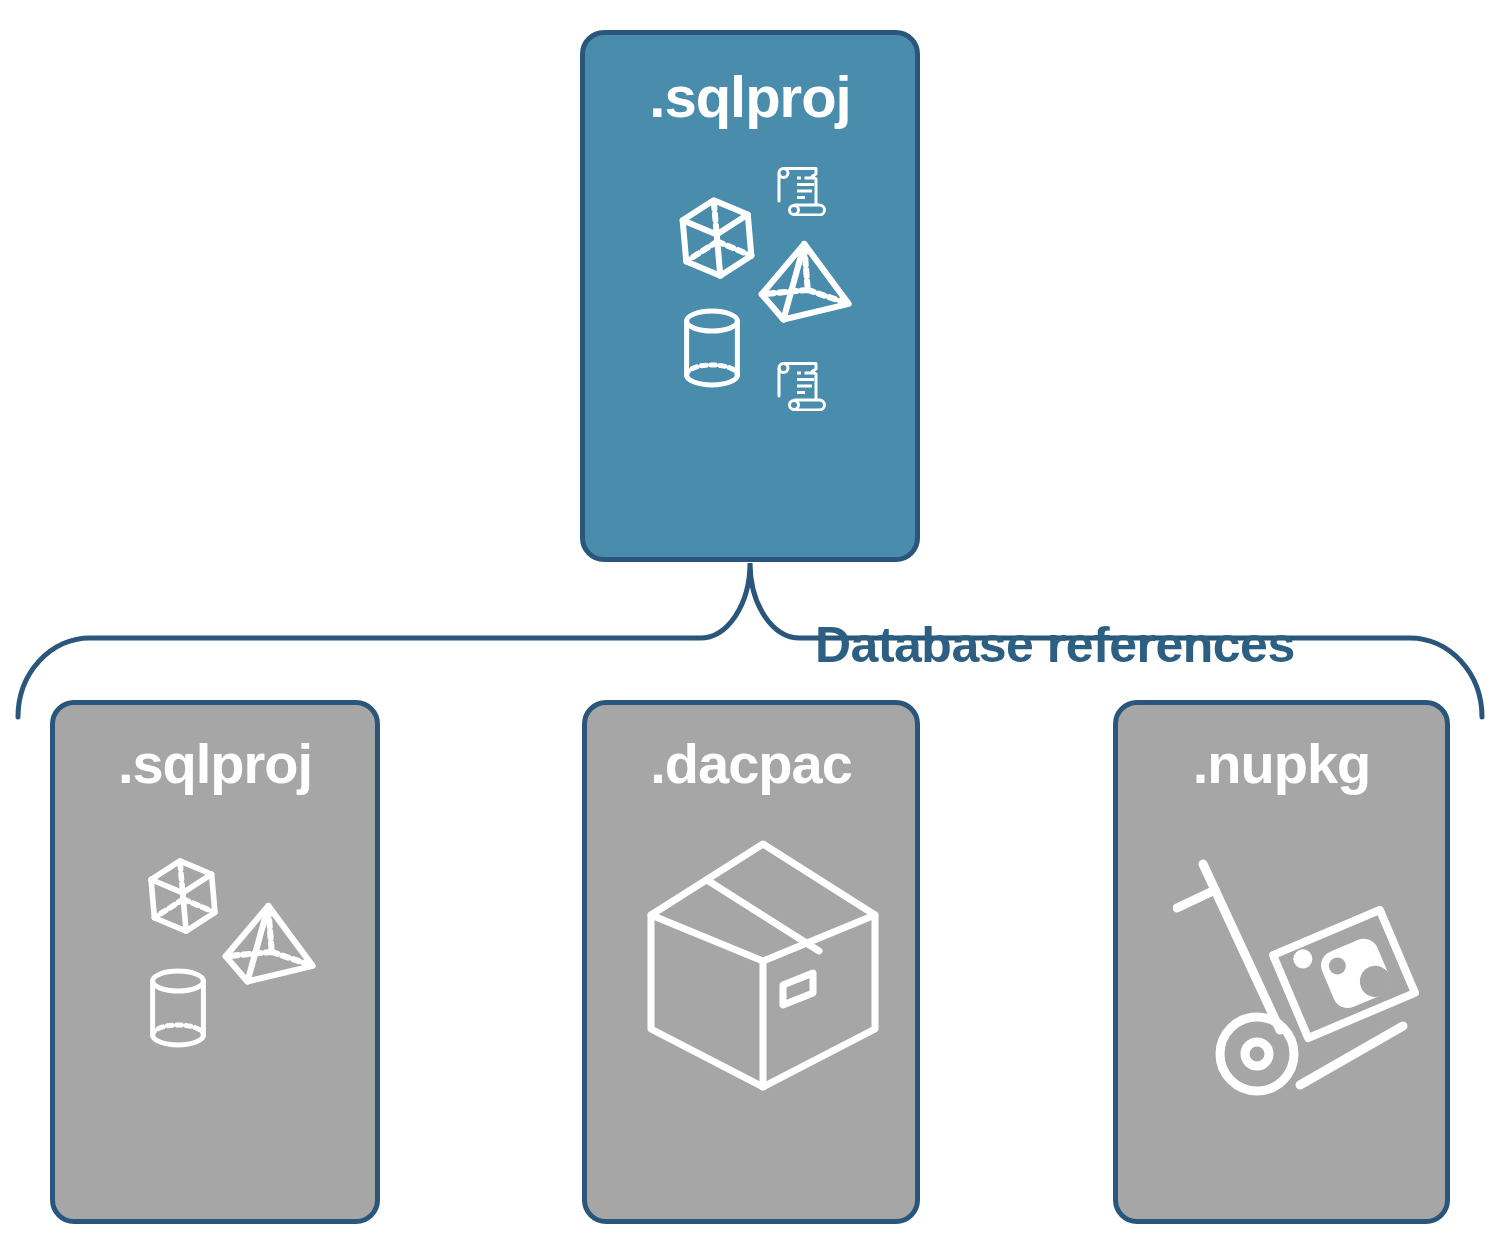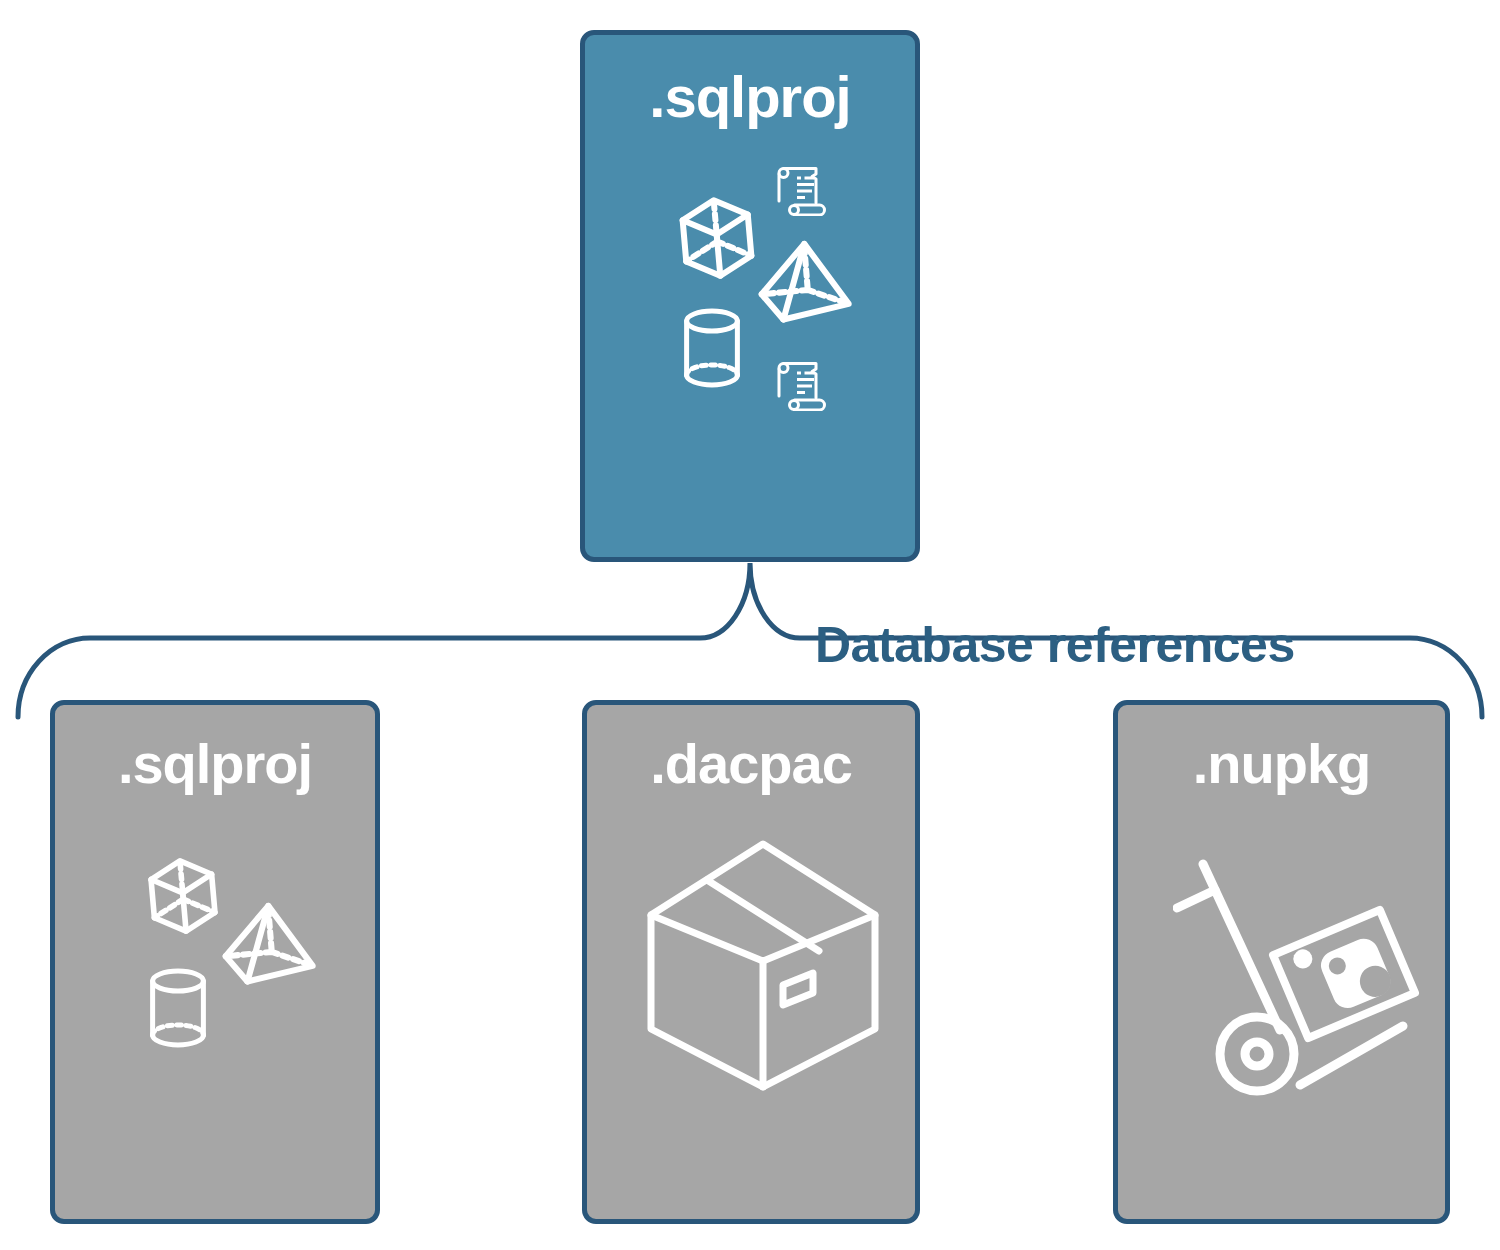--- a/index.html
+++ b/index.html
@@ -2,21 +2,21 @@
 <html><head>
 <meta charset="utf-8">
 <style>
   html,body{margin:0;padding:0;background:#fff;}
   .canvas{
     position:relative;width:1500px;height:1250px;background:#fff;overflow:hidden;
     font-family:"Liberation Sans", sans-serif;
   }
   .node{
     position:absolute;box-sizing:border-box;
-    border:5px solid #29567A;border-radius:14px;
+    border:5px solid #29567A;border-radius:24px;
   }
   .node-top{left:580px;top:30px;width:340px;height:532px;background:#4A8CAC;}
   .node-child{background:#A6A6A6;}
   .node-child-1{left:50px;top:700px;width:330px;height:524px;}
   .node-child-2{left:582px;top:700px;width:338px;height:524px;}
   .node-child-3{left:1113px;top:700px;width:337px;height:524px;}
   .node-title{
     text-align:center;color:#FFFFFF;font-weight:700;letter-spacing:-1px;
     margin-top:32px;font-size:58px;line-height:1.05;
   }

